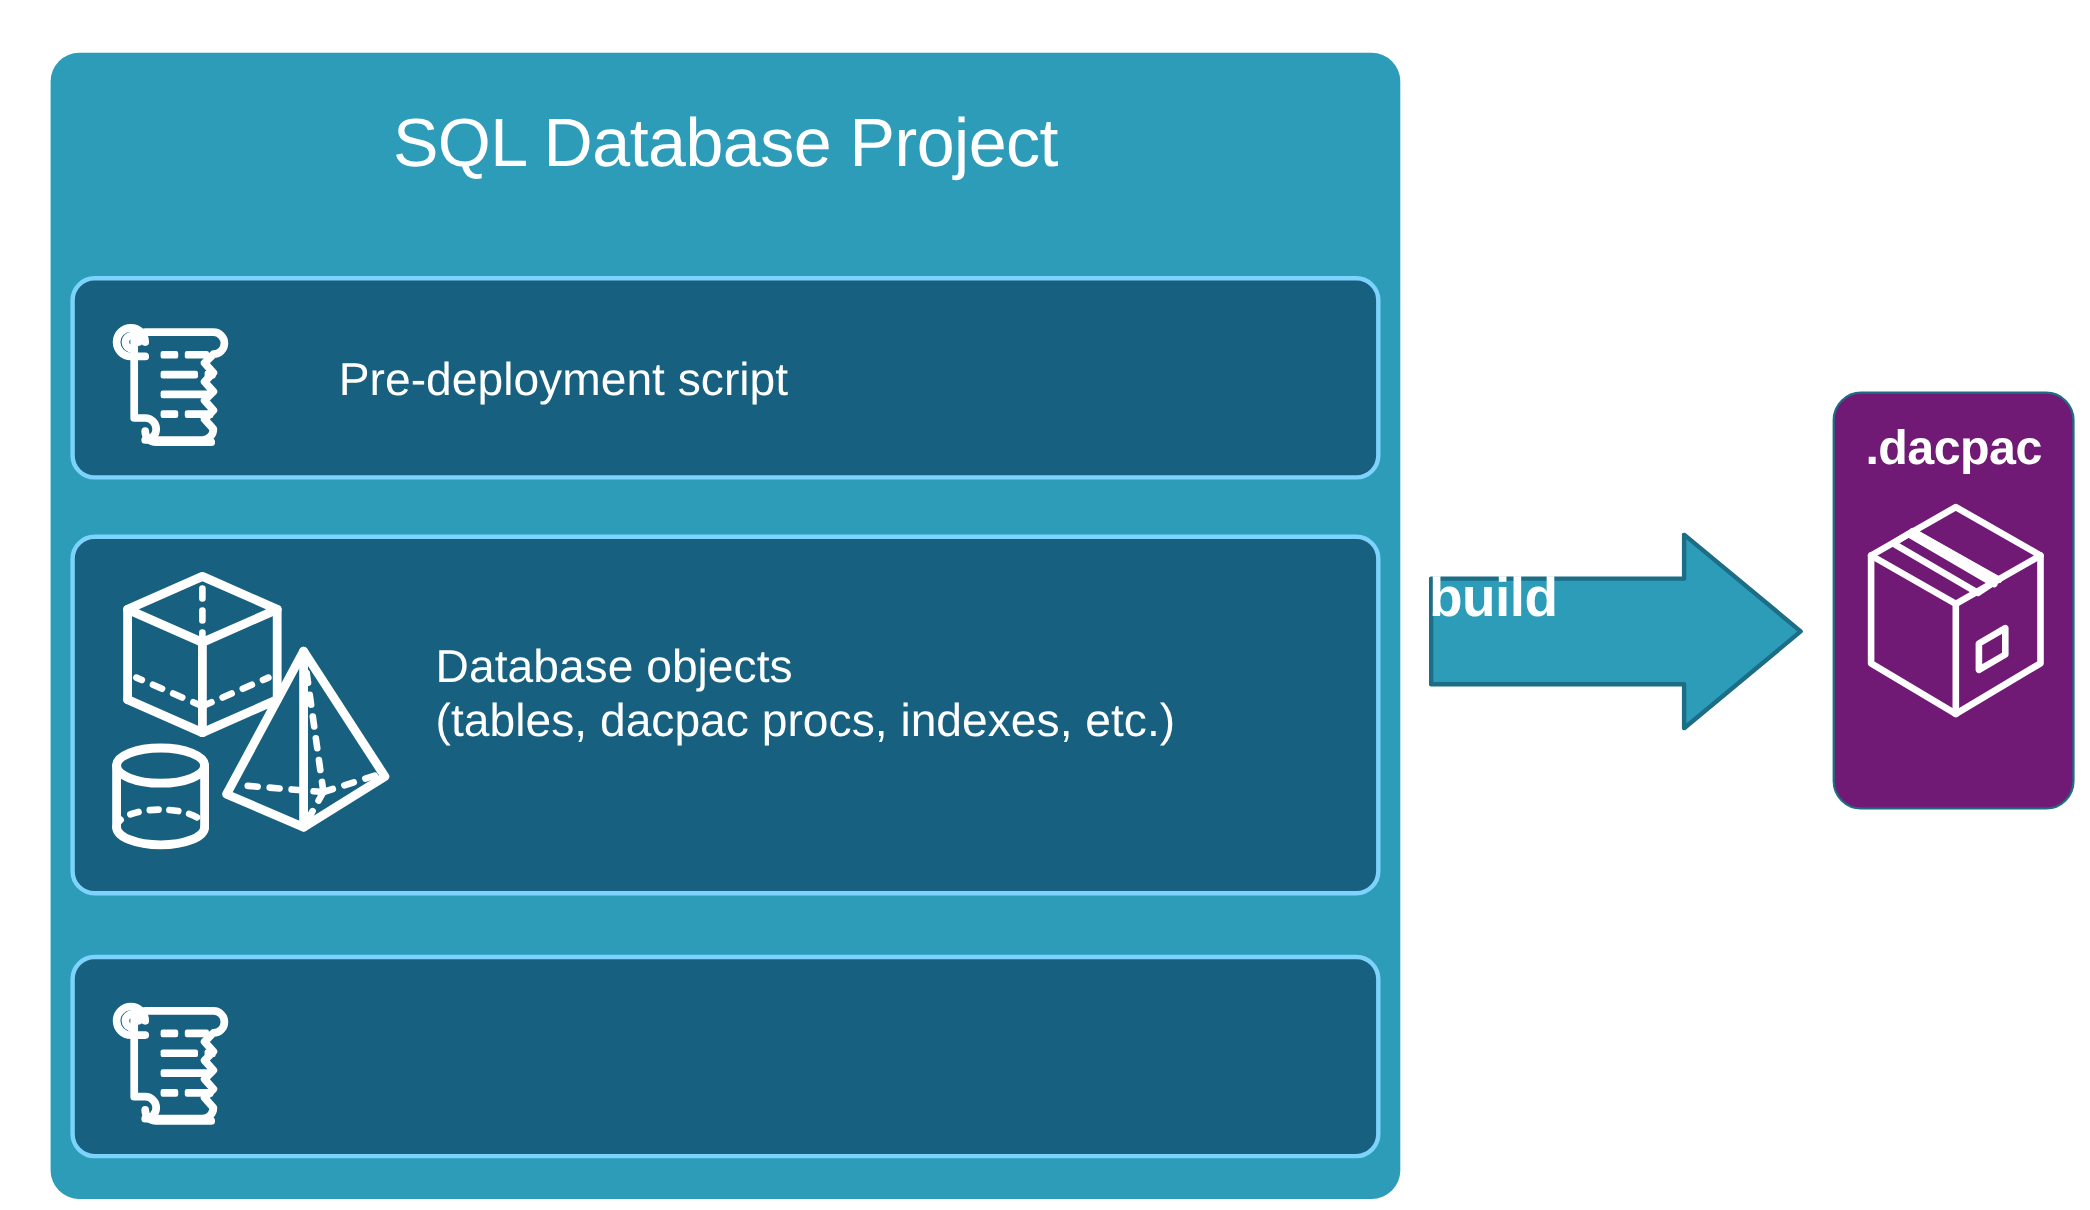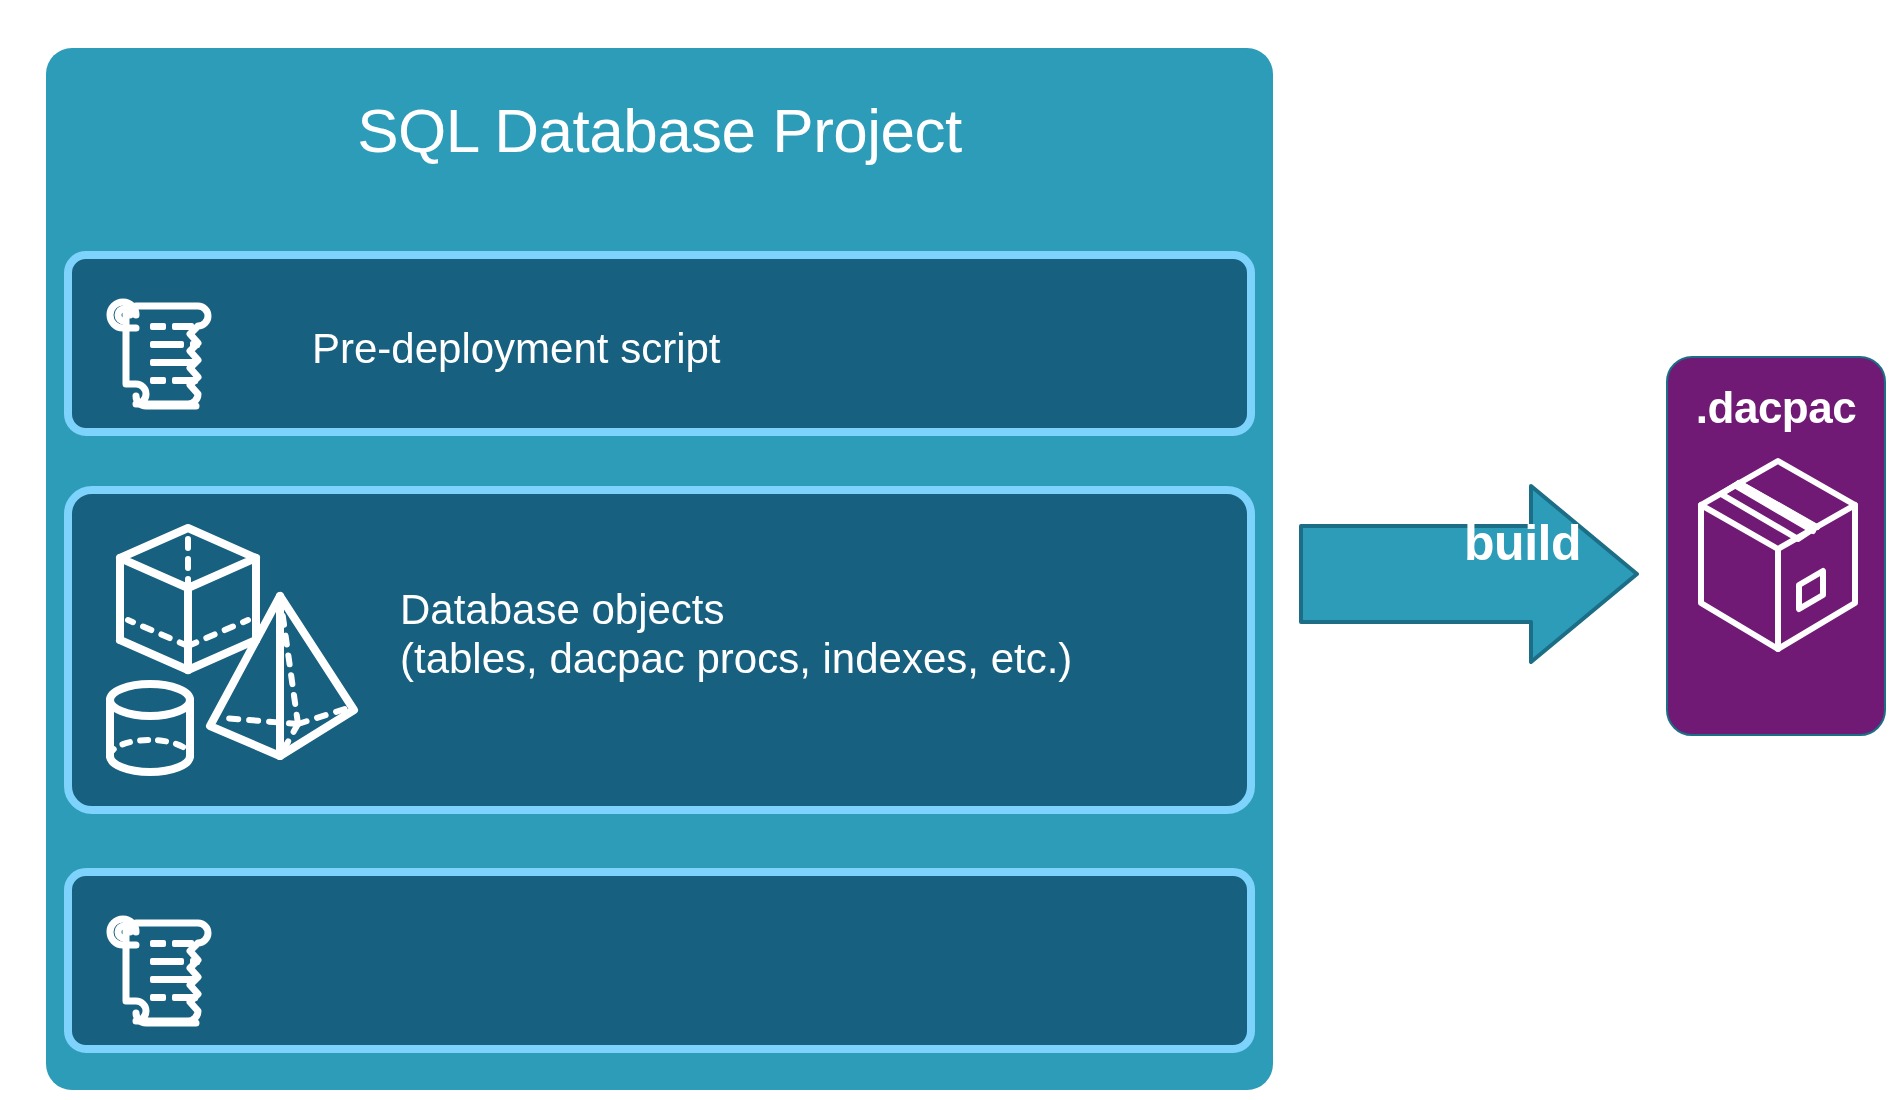--- a/index.html
+++ b/index.html
@@ -50,26 +50,26 @@
     font-family: "Liberation Sans", sans-serif;
     white-space: nowrap;
   }
 
   
   .card {
     position: absolute;
     left: 18px;
     width: 1191px;
     background: #17607f;
-    border: 8px solid #7dd3fc;
+    border: 4px solid #7dd3fc;
     border-radius: 22px;
     box-sizing: border-box;
   }
   .card-pre  { top: 203px; height: 185px; }
-  .card-obj  { top: 438px; height: 328px; border-radius: 28px; }
+  .card-obj  { top: 438px; height: 328px; }
   .card-post { top: 820px; height: 185px; }
 
   .card-icon {
     position: absolute;
     display: block;
   }
 
   .card-label {
     position: absolute;
     color: #ffffff;
@@ -108,28 +108,27 @@
     left: 1283px;
     top: 468px;
     width: 340px;
     height: 180px;
   }
   .build-text {
     position: absolute;
     left: 1283px;
     top: 502px;
     width: 260px;
-    text-align: right;
+    text-align: left;
     color: #ffffff;
     font-size: 50px;
     font-weight: bold;
     font-family: "Liberation Sans", sans-serif;
     line-height: 1;
     letter-spacing: -0.5px;
-    padding-left: 22px;
   }
 
   
   .dacpac-box {
     position: absolute;
     left: 1650px;
     top: 340px;
     width: 220px;
     height: 380px;
     background: #701a75;

